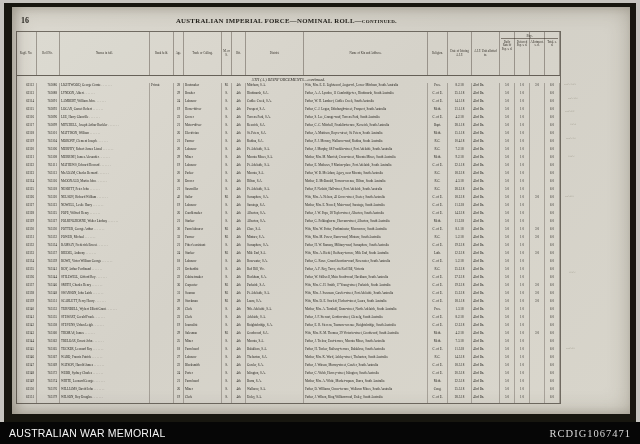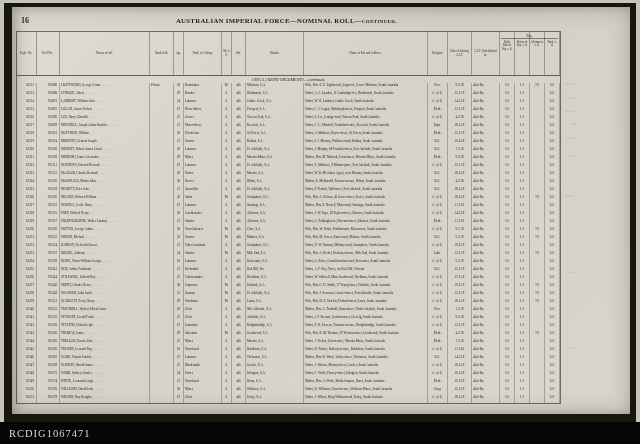--- a/index.html
+++ b/index.html
@@ -856,15 +856,16 @@
           <div class="annotation" style="left: 554px; top: 128px;">·~~ ~</div>
           <div class="annotation" style="left: 556px; top: 146px;">~·~</div>
           <div class="annotation" style="left: 553px; top: 186px;">~~·~</div>
           <div class="annotation" style="left: 557px; top: 262px;">·~~</div>
           <div class="annotation" style="left: 554px; top: 338px;">~·~~</div>
         </div>
     </div>
   </div>
 
   <div class="footer">
+    <span class="brand">AUSTRALIAN WAR MEMORIAL</span>
     <span class="docid">RCDIG1067471</span>
   </div>
 </div>
 
 </body></html>

